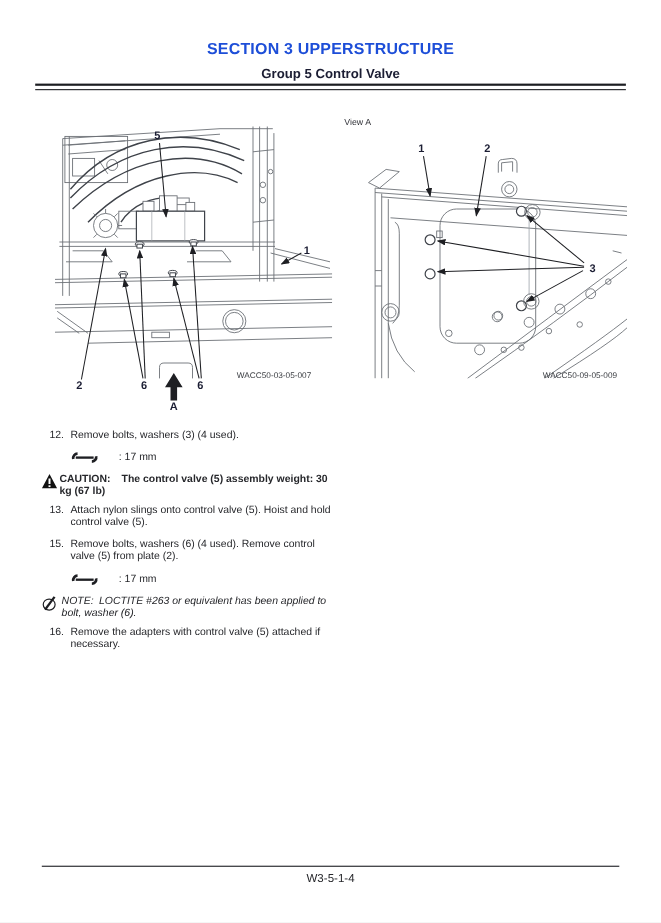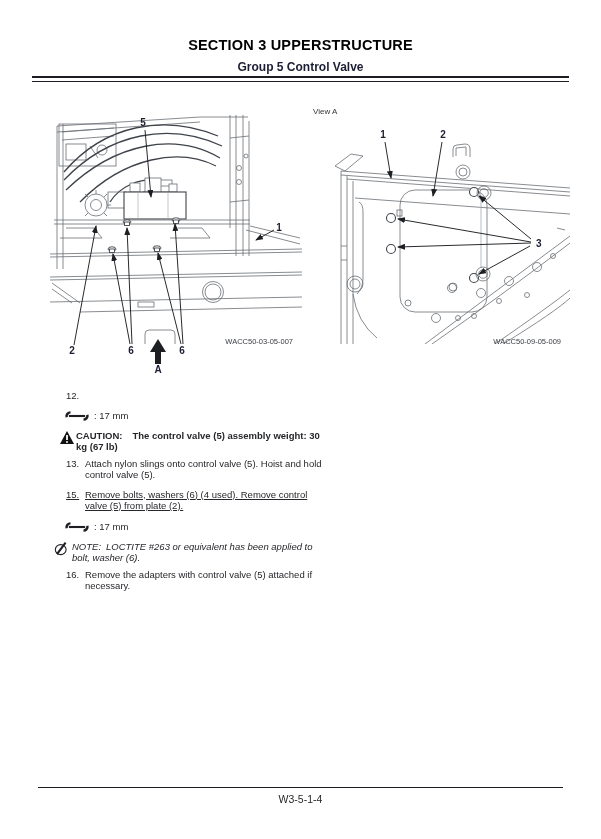--- a/index.html
+++ b/index.html
@@ -5,45 +5,45 @@
   html,body{margin:0;padding:0;background:#9a9a9a;}
   *{box-sizing:border-box;}
   .page{
     position:relative;width:601px;height:839px;background:#ffffff;
     margin:0 auto;overflow:hidden;
     font-family:"Liberation Sans", sans-serif;color:#26272b;
   }
   
   .section-title{
     position:absolute;top:37px;left:0;width:100%;text-align:center;
-    font-size:14.5px;font-weight:bold;color:#000000;letter-spacing:.2px;
+    font-size:14.5px;font-weight:bold;color:#1d4ed8;letter-spacing:.2px;
   }
   .group-title{
     position:absolute;top:60px;left:0;width:100%;text-align:center;
     font-size:12px;font-weight:bold;color:#1b1d33;
   }
   .double-rule{
     position:absolute;top:76px;left:32px;width:537px;height:6px;
     border-top:2px solid #1c1d22;border-bottom:1px solid #1c1d22;
   }
   
   .fig-svg{position:absolute;}
   .fig-caption{
     position:absolute;font-size:7.5px;color:#3a3d42;text-align:right;width:117px;
   }
   .view-label{
     position:absolute;left:313px;top:107px;font-size:8px;color:#33343a;
   }
   .callout-text{font:bold 10px "Liberation Sans",sans-serif;fill:#1b1d33;}
   
   .steps{position:absolute;left:38px;top:390px;width:290px;font-size:9.5px;line-height:11.5px;}
-  .step{display:grid;grid-template-columns:19px 1fr;padding-left:7px;margin-left:21px;}
+  .step{display:grid;grid-template-columns:19px 1fr;padding-left:7px;}
   .step .txt{width:244px;}
-  .mb8{margin-bottom:8px;} .mb7{margin-bottom:7px;} .mb9{margin-bottom:9px;text-decoration:underline;} .mb5{margin-bottom:5px;justify-content:flex-end;}
-  .toolrow{margin-left:26px;display:flex;align-items:center;gap:4px;}
+  .mb8{margin-bottom:8px;} .mb7{margin-bottom:7px;} .mb9{margin-bottom:9px;} .mb5{margin-bottom:5px;}
+  .toolrow{margin-left:26px;display:flex;align-items:center;gap:18px;}
   .toolrow svg{display:block;}
   .caution{display:flex;gap:2px;}
   .caution .cicon{flex:0 0 14px;padding-top:1px;}
   .caution p{margin:0;font-weight:bold;width:252px;}
   .caution .clabel{margin-right:10px;}
   .note{display:flex;gap:4px;}
   .note .nicon{flex:0 0 14px;padding-top:0;}
   .note p{margin:0;font-style:italic;width:256px;}
   .note .nlabel{margin-right:5px;}
   
@@ -152,21 +152,21 @@
     </g>
     <path fill="#1e1f23" d="M108,233 L116,246 L111,246 L111,258 L105,258 L105,246 L100,246 Z"></path>
 
     <text class="callout-text" x="93" y="20" text-anchor="middle">5</text>
     <text class="callout-text" x="229" y="125" text-anchor="middle">1</text>
     <text class="callout-text" x="22" y="248" text-anchor="middle">2</text>
     <text class="callout-text" x="81" y="248" text-anchor="middle">6</text>
     <text class="callout-text" x="132" y="248" text-anchor="middle">6</text>
     <text class="callout-text" x="108" y="267" text-anchor="middle">A</text>
   </svg>
-  <div class="fig-caption" style="left:176px;top:337px;">WACC50-03-05-007</div>
+  <div class="fig-caption" style="left:166px;top:337px;">WACC50-03-05-007</div>
 
   <div class="view-label">View A</div>
   <svg class="fig-svg" style="left:325px;top:126px;" width="245" height="218" viewBox="0 0 245 218">
     <defs>
       <marker id="ah2" markerWidth="8" markerHeight="6" refX="7" refY="3" orient="auto" markerUnits="userSpaceOnUse">
         <path d="M0,0 L8,3 L0,6 Z" fill="#1e1f23"></path>
       </marker>
     </defs>
     <g>
       <path class="ln" d="M10,40 L26,28 L38,30 L20,45 Z"></path>
@@ -230,20 +230,21 @@
     <text class="callout-text" x="58" y="12" text-anchor="middle">1</text>
     <text class="callout-text" x="118" y="12" text-anchor="middle">2</text>
     <text class="callout-text" x="211" y="121" text-anchor="start">3</text>
   </svg>
   <div class="fig-caption" style="left:444px;top:337px;">WACC50-09-05-009</div>
 
   <div class="steps">
 
     <div class="step mb8">
       <span>12.</span>
+      <span class="txt">Remove bolts, washers (3) (4 used).</span>
     </div>
 
     <div class="toolrow mb8">
       <svg width="26" height="12" viewBox="0 0 32 14">
         <rect x="6" y="5.7" width="20" height="2.6" fill="#1e1f23"></rect>
         <path d="M8 2.5 A5 5 0 0 0 3.2 8.5" stroke="#1e1f23" stroke-width="3" fill="none"></path>
         <path d="M24 11.5 A5 5 0 0 0 28.8 5.5" stroke="#1e1f23" stroke-width="3" fill="none"></path>
       </svg>
       <span>: 17 mm</span>
     </div>

